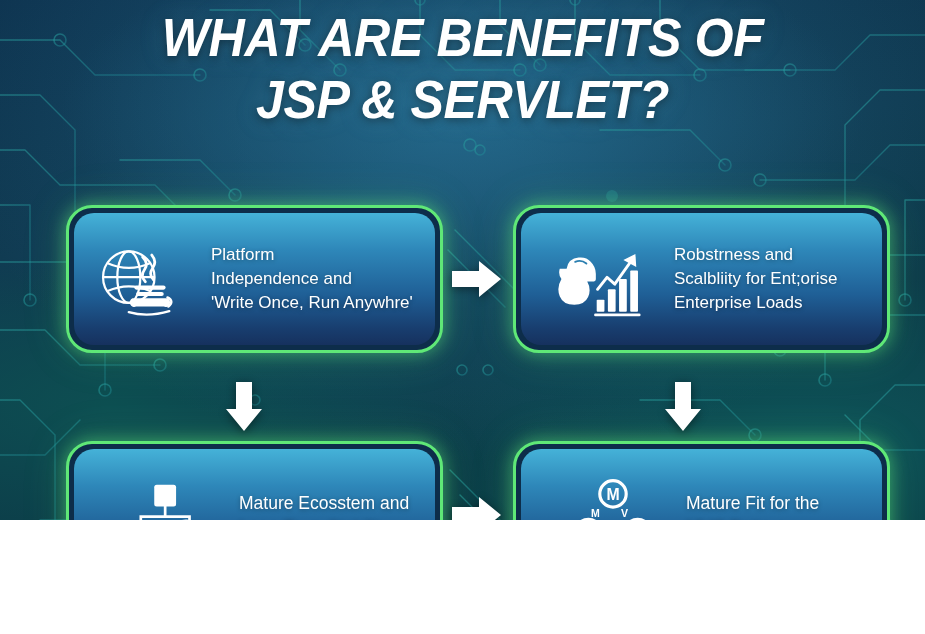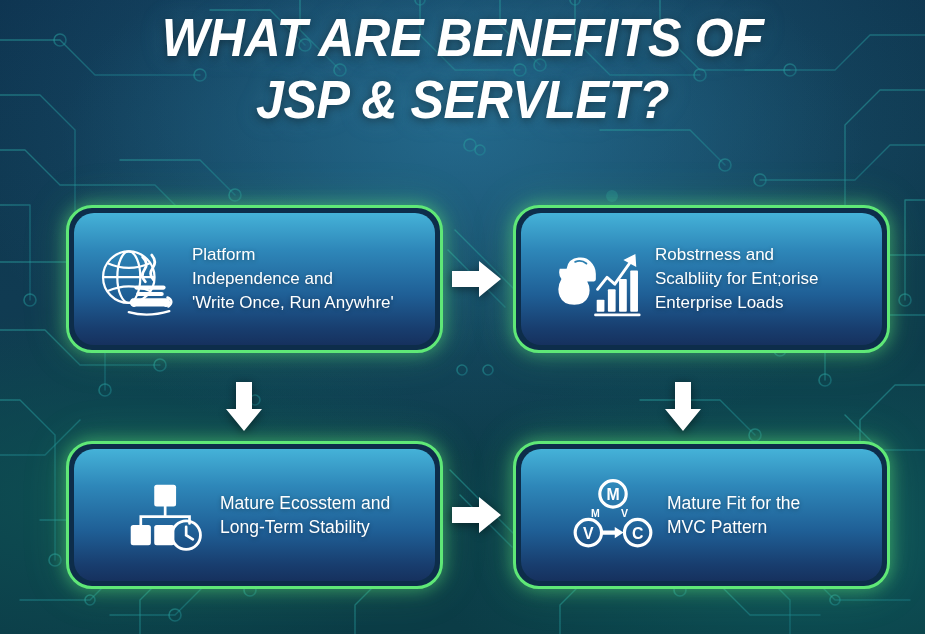--- a/index.html
+++ b/index.html
@@ -5,21 +5,21 @@
   * { margin:0; padding:0; box-sizing:border-box; }
 
   html, body {
     width:925px; height:634px;
     overflow:hidden;
     font-family:"Liberation Sans", sans-serif;
   }
 
   #stage {
     position:relative;
-    width:925px; height:634px;
+    width:925px; height:520px;
     background:
       radial-gradient(ellipse 70% 55% at 50% 22%, #1d5a79 0%, rgba(29,90,121,0) 62%),
       radial-gradient(ellipse 60% 45% at 12% 78%, #0d4f52 0%, rgba(13,79,82,0) 65%),
       radial-gradient(ellipse 65% 50% at 88% 85%, #0e5459 0%, rgba(14,84,89,0) 65%),
       linear-gradient(170deg, #0e3450 0%, #103b52 38%, #0d3c4a 68%, #0a3c44 100%);
     overflow:hidden;
   }
 
   
   .circuit {
@@ -61,21 +61,21 @@
     box-shadow:0 0 16px 2px rgba(95,232,119,0.45),
                0 0 40px 6px rgba(95,232,119,0.13);
     z-index:4;
   }
   .card-inner {
     width:100%; height:100%;
     border-radius:20px;
     background:linear-gradient(180deg, #45b2d8 0%, #2e87b9 28%, #1f5f96 62%, #183d6e 88%, #16315e 100%);
     display:flex;
     align-items:center;
-    gap:6px;
+    gap:25px;
     padding:0 16px;
     overflow:hidden;
   }
   #card-0 { left:66px;  top:205px; }
   #card-1 { left:513px; top:205px; }
   #card-2 { left:66px;  top:441px; }
   #card-3 { left:513px; top:441px; }
 
   .card-icon {
     flex:0 0 auto;

